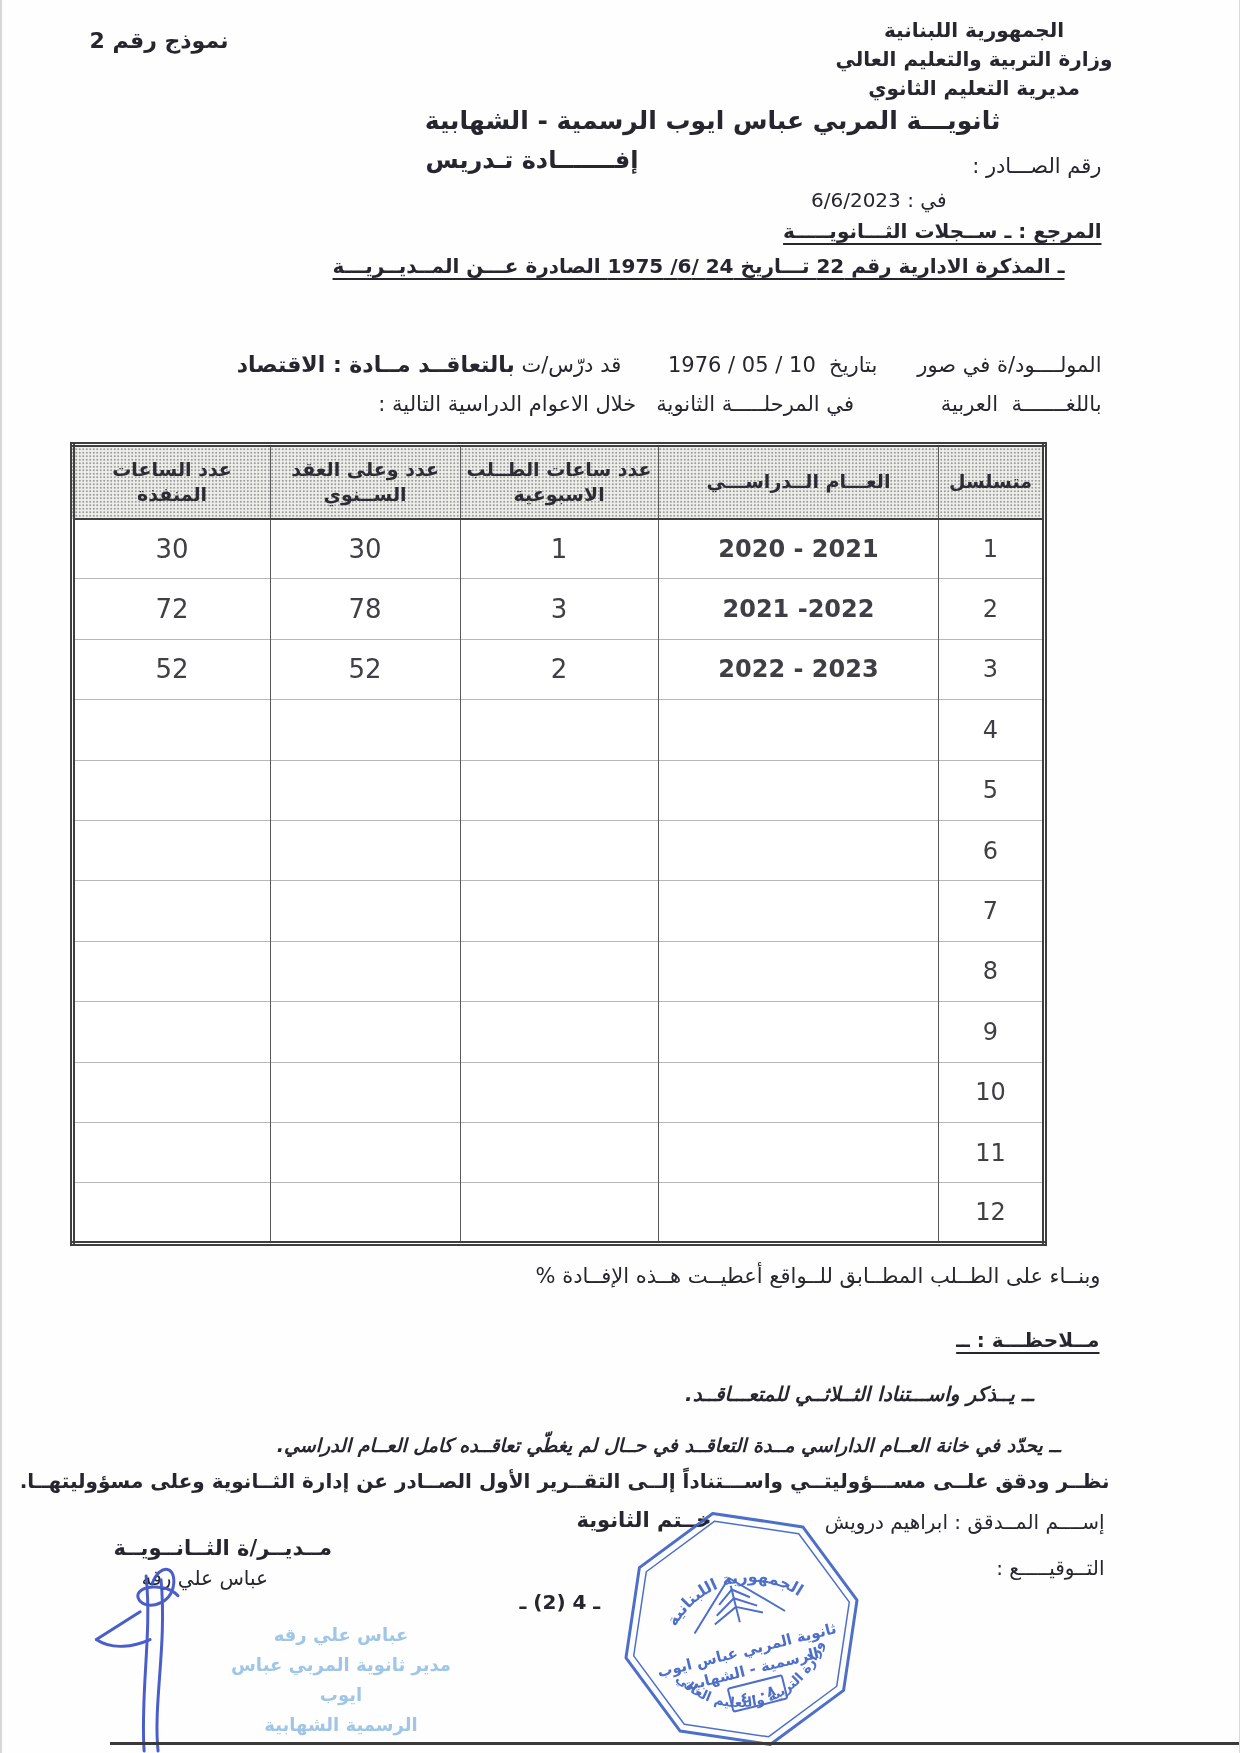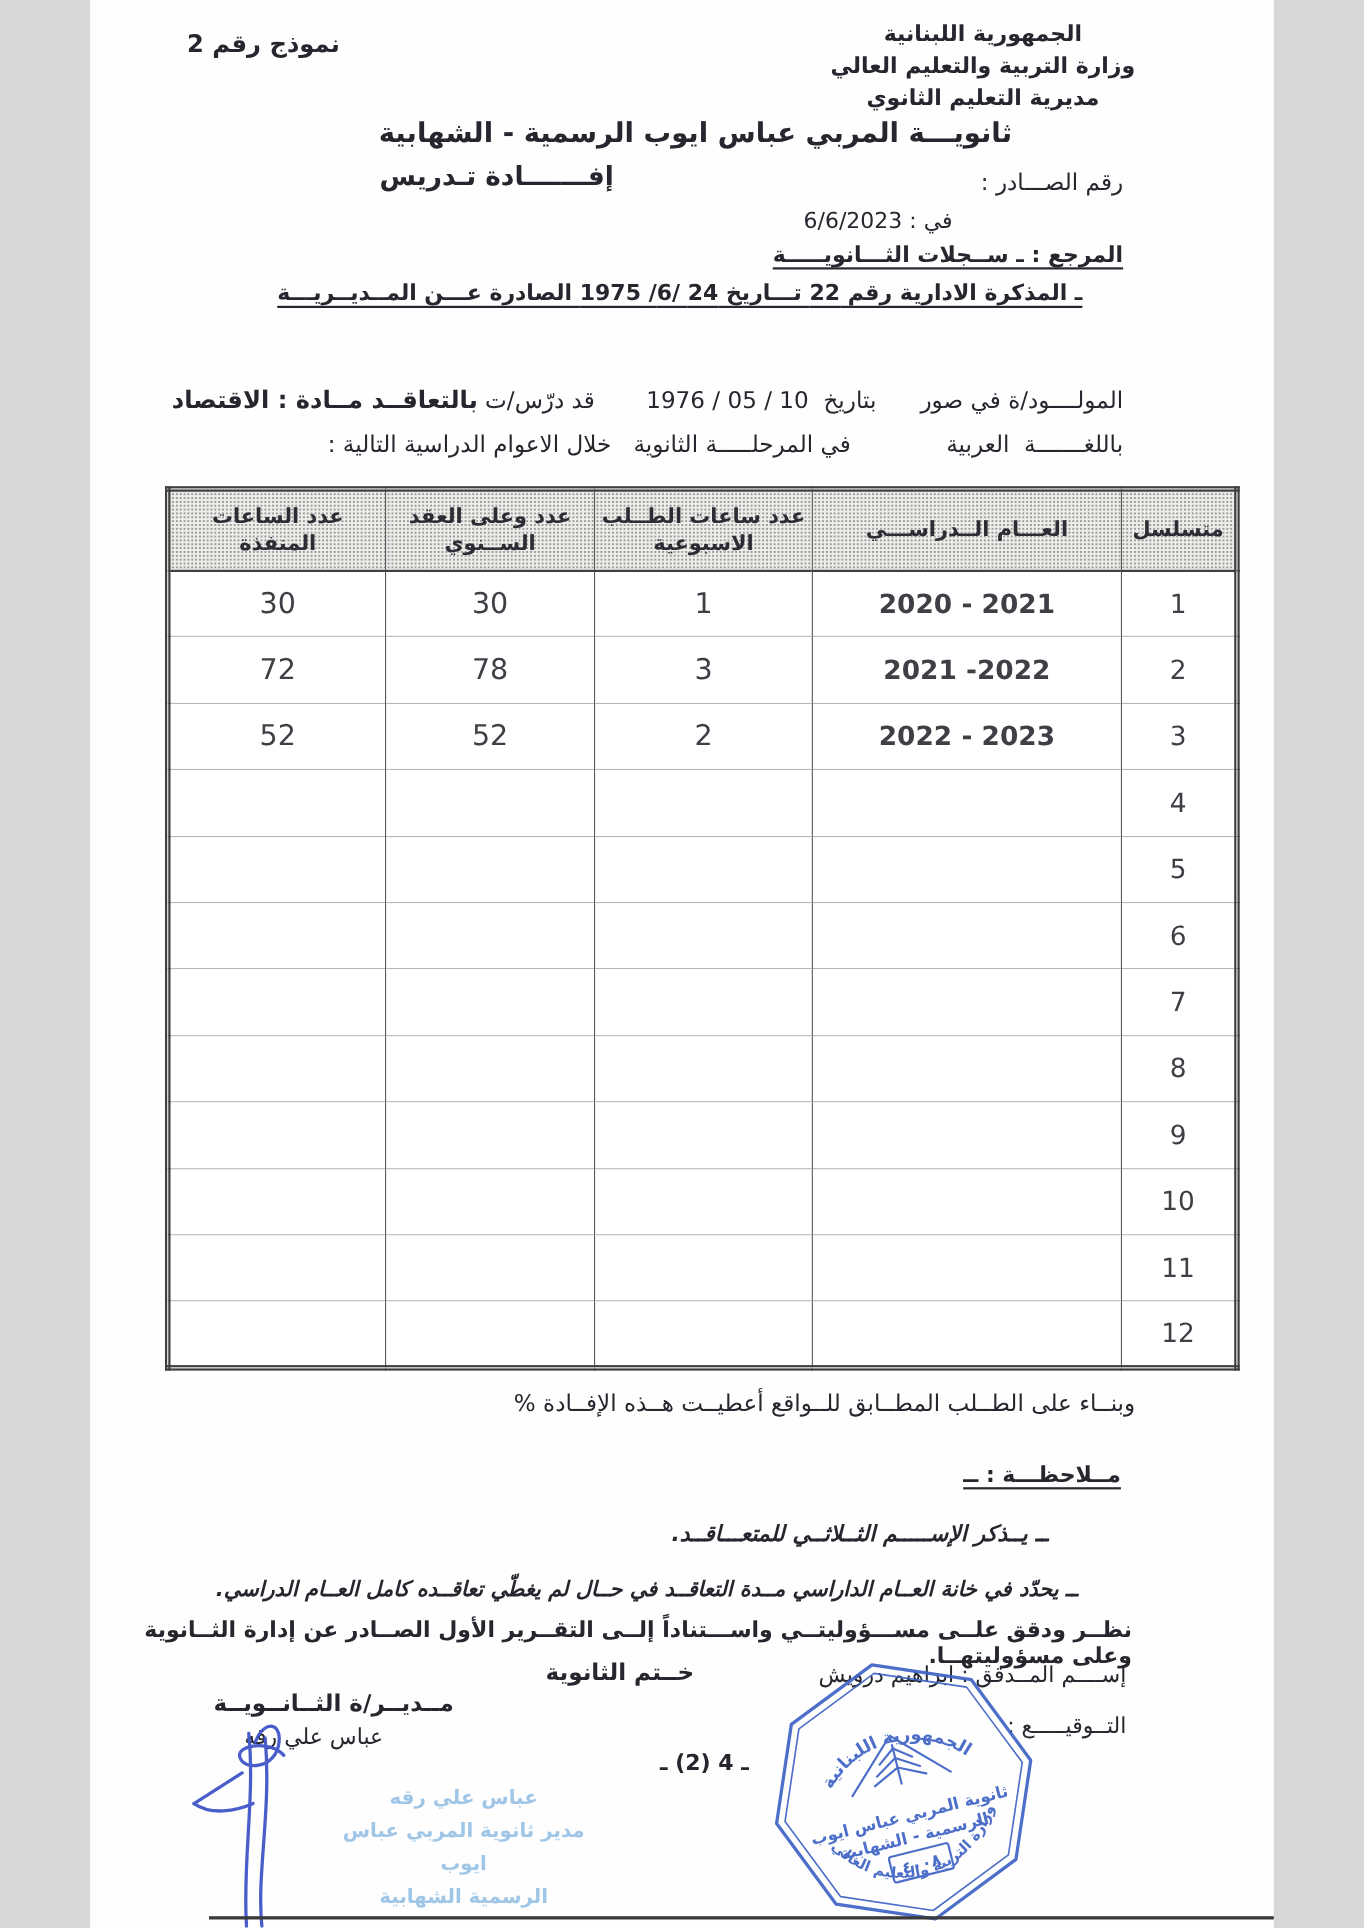--- a/index.html
+++ b/index.html
@@ -1,17 +1,17 @@
 <!DOCTYPE html>
 <html lang="ar" dir="rtl"><head>
 <meta charset="utf-8">
 <style>
   html,body{margin:0;padding:0;background:#d8d8d8;}
   .page{
-    position:relative;width:1076px;height:1753px;margin:0 auto;
+    position:relative;width:1237px;height:1753px;margin:0 auto;
     background:#fefefe;overflow:hidden;direction:rtl;
     font-family:"DejaVu Sans",sans-serif;color:#26262e;
   }
   .abs{position:absolute;}
   .pre{white-space:pre;}
   .b{font-weight:bold;}
   .u{text-decoration:underline;text-underline-offset:5px;}
   .it{font-style:italic;}
   .ltr{direction:ltr;unicode-bidi:isolate;margin-left:36px;}
 
@@ -46,21 +46,21 @@
     background-color:#ededea;
     background-image:radial-gradient(#9a9a9a .8px,transparent .9px);
     background-size:3.5px 3.5px;
   }
   .col-serial{width:104px;font-size:24px;}
   .col-year{width:278px;font-weight:bold;font-size:24px;}
   .col-weekly{width:196px;}
   .col-annual{width:188px;}
   .col-exec{width:196px;}
 
-  .closing-line{right:126px;top:1264px;font-size:21px;}
+  .closing-line{right:138px;top:1264px;font-size:21px;}
   .note-label{right:139px;top:1328px;font-size:20px;}
   .note1{right:205px;top:1382px;font-size:20px;}
   .note2{right:178px;top:1434px;font-size:19px;}
   .reviewed-line{right:129px;top:1469px;font-size:20px;}
   .auditor-line{right:134px;top:1510px;font-size:20px;}
   .stamp-label{right:527px;top:1508px;font-size:21px;font-weight:bold;}
   .signature-label{right:134px;top:1556px;font-size:20px;}
   .page-marker{left:518px;top:1590px;font-size:20px;font-weight:bold;}
   .director-title{left:112px;top:1536px;font-size:21px;font-weight:bold;}
   .director-name{left:140px;top:1566px;font-size:20px;}
@@ -185,21 +185,21 @@
       <div class="t-cell col-serial">12</div>
       <div class="t-cell col-year ltr"></div>
       <div class="t-cell col-weekly"></div>
       <div class="t-cell col-annual"></div>
       <div class="t-cell col-exec"></div>
     </div>
   </div>
 
   <div class="abs closing-line">وبنــاء على الطــلب المطــابق للــواقع أعطيــت هــذه الإفــادة %</div>
   <div class="abs note-label b u">مــلاحظـــة : ــ</div>
-  <div class="abs note1 b it">ــ  يــذكر الإســـــم الثــلاثــي للمتعـــاقــد.</div>
+  <div class="abs note1 b it">ــ  يــذكر واســـتنادا الثــلاثــي للمتعـــاقــد.</div>
   <div class="abs note2 b it">ــ  يحدّد في خانة العــام الداراسي مــدة التعاقــد في حــال لم يغطّي تعاقــده  كامل العــام الدراسي.</div>
   <div class="abs reviewed-line b">نظــر ودقق علــى مســـؤوليتــي واســـتناداً إلــى التقــرير الأول الصــادر عن إدارة الثــانوية وعلى مسؤوليتهــا.</div>
 
   <div class="abs auditor-line">إســــم المــدقق : ابراهيم درويش</div>
   <div class="abs stamp-label">خــتم الثانوية</div>
   <div class="abs signature-label">التــوقيـــــع :</div>
   <div class="abs page-marker">ـ 4 (2) ـ</div>
 
   <div class="abs director-title">مــديــر/ة الثــانــويــة</div>
   <div class="abs director-name">عباس علي رقه</div>

